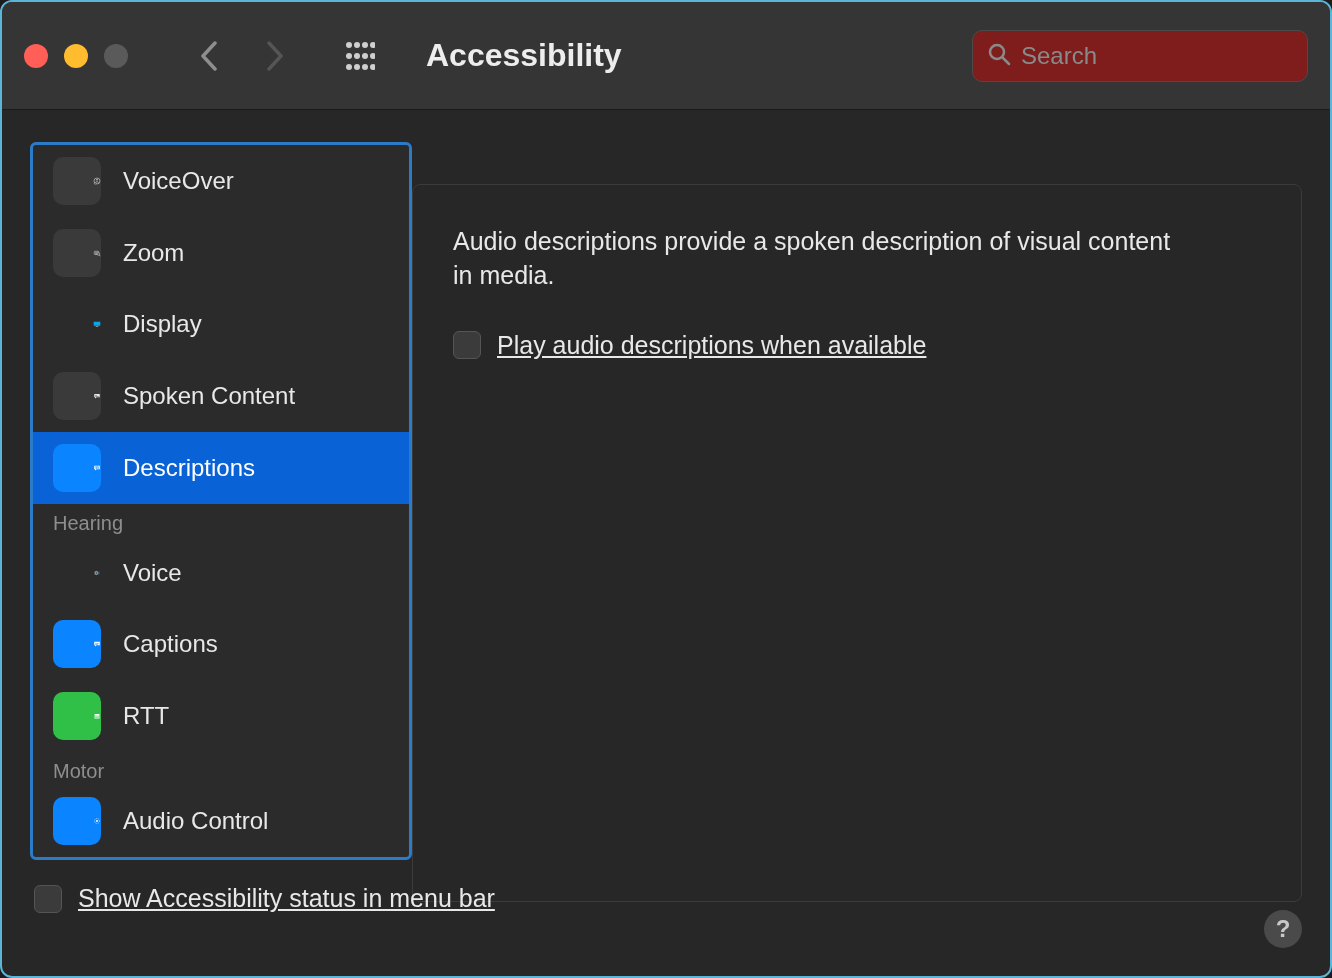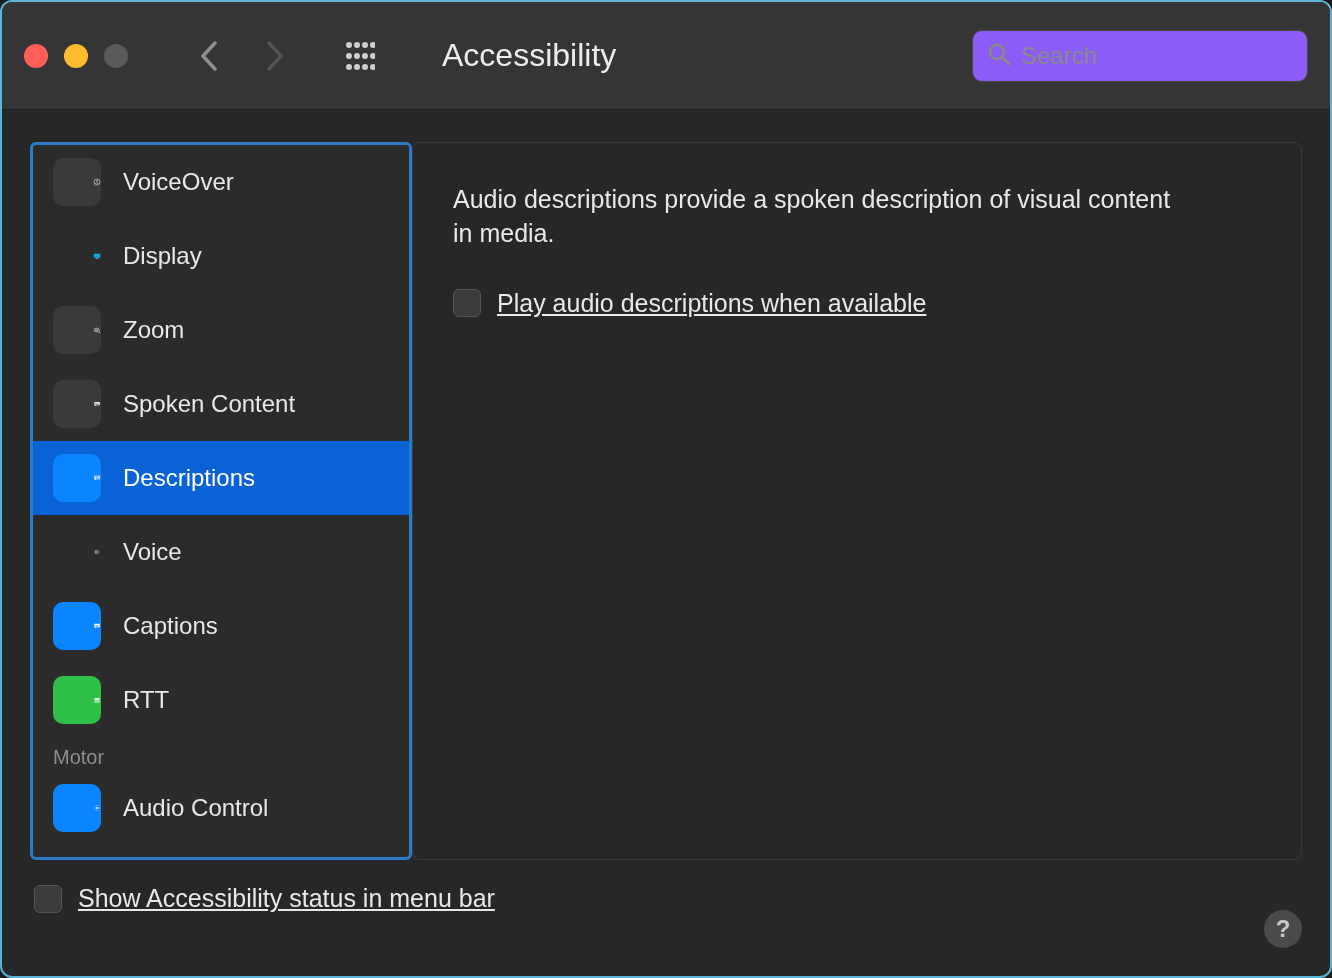--- a/index.html
+++ b/index.html
@@ -52,30 +52,30 @@
     display: flex; align-items: center; justify-content: center;
   }
   .arrow.disabled { color: #555; }
   .grid-btn {
     margin-left: 36px;
     width: 36px; height: 36px;
     display: flex; align-items: center; justify-content: center;
     color: #cfcfcf;
   }
   .title {
-    margin-left: 46px;
+    margin-left: 30px;
     font-size: 32px;
-    font-weight: 400;
+    font-weight: 700;
     color: #ededed;
   }
   .search {
     margin-left: auto;
     width: 336px;
     height: 52px;
-    background: #8b5cf6;
+    background: #7f1d1d;
     border: 1px solid #4a4a4a;
     border-radius: 10px;
     display: flex;
     align-items: center;
     padding: 0 14px;
     gap: 10px;
   }
   .search svg { fill: #8a8a8a; }
   .search input {
     flex: 1;
@@ -134,20 +134,21 @@
     align-items: flex-end;
   }
 
   .content {
     flex: 1;
     height: 718px;
     border: 1px solid #3b3b3b;
     background: #272727;
     border-radius: 8px;
     padding: 40px;
+    margin-top: 42px;
   }
   .desc-text {
     font-size: 25px;
     line-height: 1.35;
     color: #e8e8e8;
     max-width: 720px;
   }
   .check-row {
     display: flex;
     align-items: center;
@@ -249,65 +250,66 @@
               <circle cx="16" cy="11" r="3" fill="#e8e8e8"></circle>
               <path d="M10 24c1-4 4-6 6-6s5 2 6 6" stroke="#e8e8e8" stroke-width="2.2" fill="none"></path>
               <circle cx="9" cy="25" r="4" fill="#3a3a3a" stroke="#e8e8e8" stroke-width="1.6"></circle>
               <text x="9" y="28" text-anchor="middle" font-size="6" fill="#e8e8e8">🔈</text>
             </svg>
         </div>
         <span>VoiceOver</span>
       </div>
 
       <div class="sb-row">
-        <div class="sb-icon" style="background:transparent">
-          <svg width="48" height="48" viewBox="0 0 48 48">
-              <rect x="4" y="10" width="40" height="24" rx="2" fill="#0aa6e8"></rect>
-              <rect x="18" y="36" width="12" height="3" fill="#bfbfbf"></rect>
-              <rect x="14" y="39" width="20" height="2" fill="#bfbfbf"></rect>
-            </svg>
-        </div>
-        <span>Display</span>
-      </div>
-
-      <div class="sb-row">
         <div class="sb-icon" style="background:#3a3a3a">
           <svg width="32" height="32" viewBox="0 0 32 32">
               <rect x="5" y="9" width="18" height="13" rx="3" stroke="#e8e8e8" stroke-width="2" fill="none"></rect>
               <line x1="8" y1="13" x2="20" y2="13" stroke="#e8e8e8" stroke-width="1.5"></line>
               <line x1="8" y1="16" x2="20" y2="16" stroke="#e8e8e8" stroke-width="1.5"></line>
               <line x1="8" y1="19" x2="16" y2="19" stroke="#e8e8e8" stroke-width="1.5"></line>
               <circle cx="21" cy="20" r="5" stroke="#e8e8e8" stroke-width="2" fill="#3a3a3a"></circle>
               <line x1="25" y1="24" x2="29" y2="28" stroke="#e8e8e8" stroke-width="2.4" stroke-linecap="round"></line>
             </svg>
         </div>
         <span>Zoom</span>
       </div>
 
       <div class="sb-row">
+        <div class="sb-icon" style="background:transparent">
+          <svg width="48" height="48" viewBox="0 0 48 48">
+              <rect x="4" y="10" width="40" height="24" rx="2" fill="#0aa6e8"></rect>
+              <rect x="18" y="36" width="12" height="3" fill="#bfbfbf"></rect>
+              <rect x="14" y="39" width="20" height="2" fill="#bfbfbf"></rect>
+            </svg>
+        </div>
+        <span>Display</span>
+      </div>
+
+      <div class="sb-row">
         <div class="sb-icon" style="background:#3a3a3a">
           <svg width="32" height="32" viewBox="0 0 32 32">
               <path d="M5 8h22v13H14l-6 5v-5H5z" fill="#e8e8e8"></path>
               <rect x="9" y="12" width="6" height="2" fill="#3a3a3a"></rect>
               <rect x="9" y="16" width="14" height="2" fill="#3a3a3a"></rect>
             </svg>
         </div>
         <span>Spoken Content</span>
       </div>
 
       <div class="sb-row selected">
         <div class="sb-icon" style="background:#0a84ff">
           <svg width="32" height="32" viewBox="0 0 32 32">
               <path d="M5 7h22v14H14l-6 5v-5H5z" fill="#ffffff"></path>
               <text x="16" y="18" text-anchor="middle" font-size="13" font-weight="900" fill="#0a84ff">99</text>
             </svg>
         </div>
         <span>Descriptions</span>
       </div>
 
+      <div class="sb-section">Hearing</div>
 
       <div class="sb-row">
         <div class="sb-icon" style="background:transparent">
           <svg width="48" height="48" viewBox="0 0 48 48">
               <ellipse cx="20" cy="24" rx="13" ry="13" fill="#6c6c6c"></ellipse>
               <ellipse cx="20" cy="24" rx="9" ry="10" fill="#a0a0a0"></ellipse>
               <ellipse cx="20" cy="24" rx="4" ry="5" fill="#2a2a2a"></ellipse>
               <path d="M35 14c4 4 4 16 0 20" stroke="#0aa6e8" stroke-width="2.5" fill="none"></path>
               <path d="M31 18c2.5 2.5 2.5 9.5 0 12" stroke="#0aa6e8" stroke-width="2.5" fill="none"></path>
             </svg>

